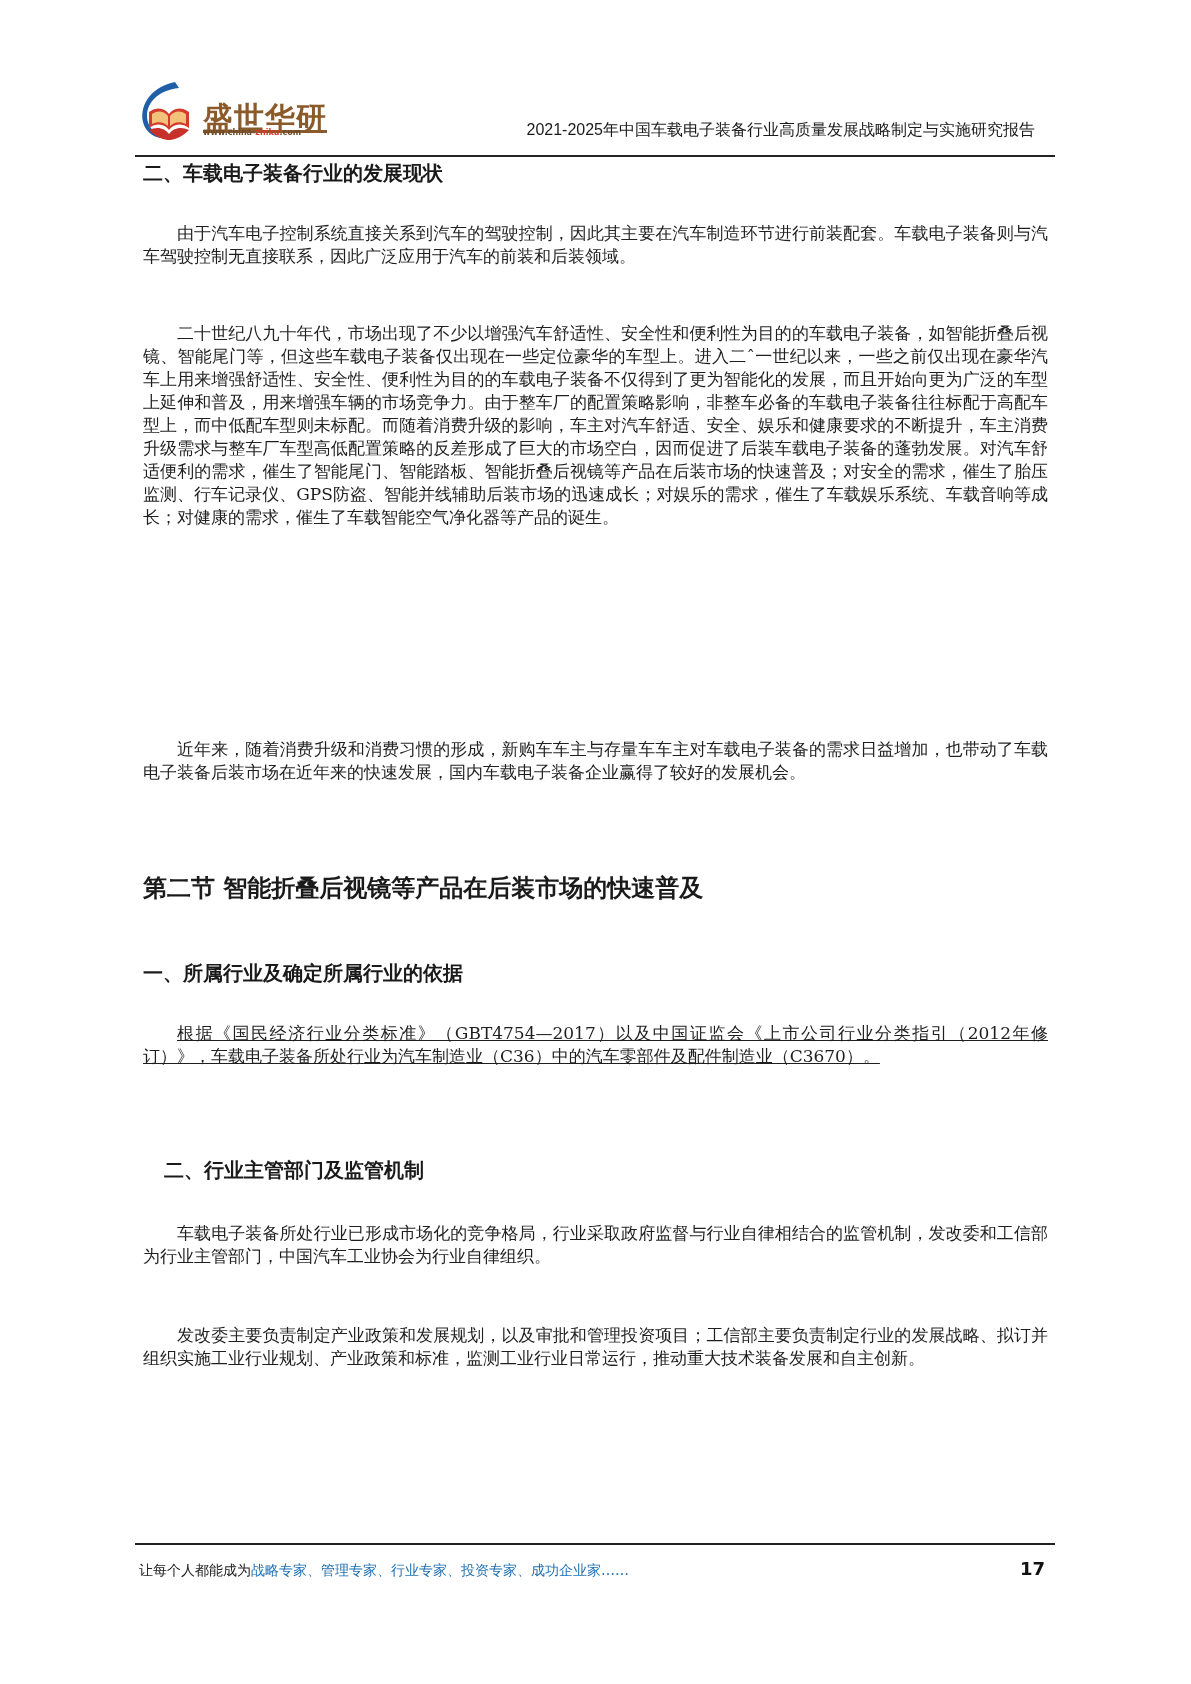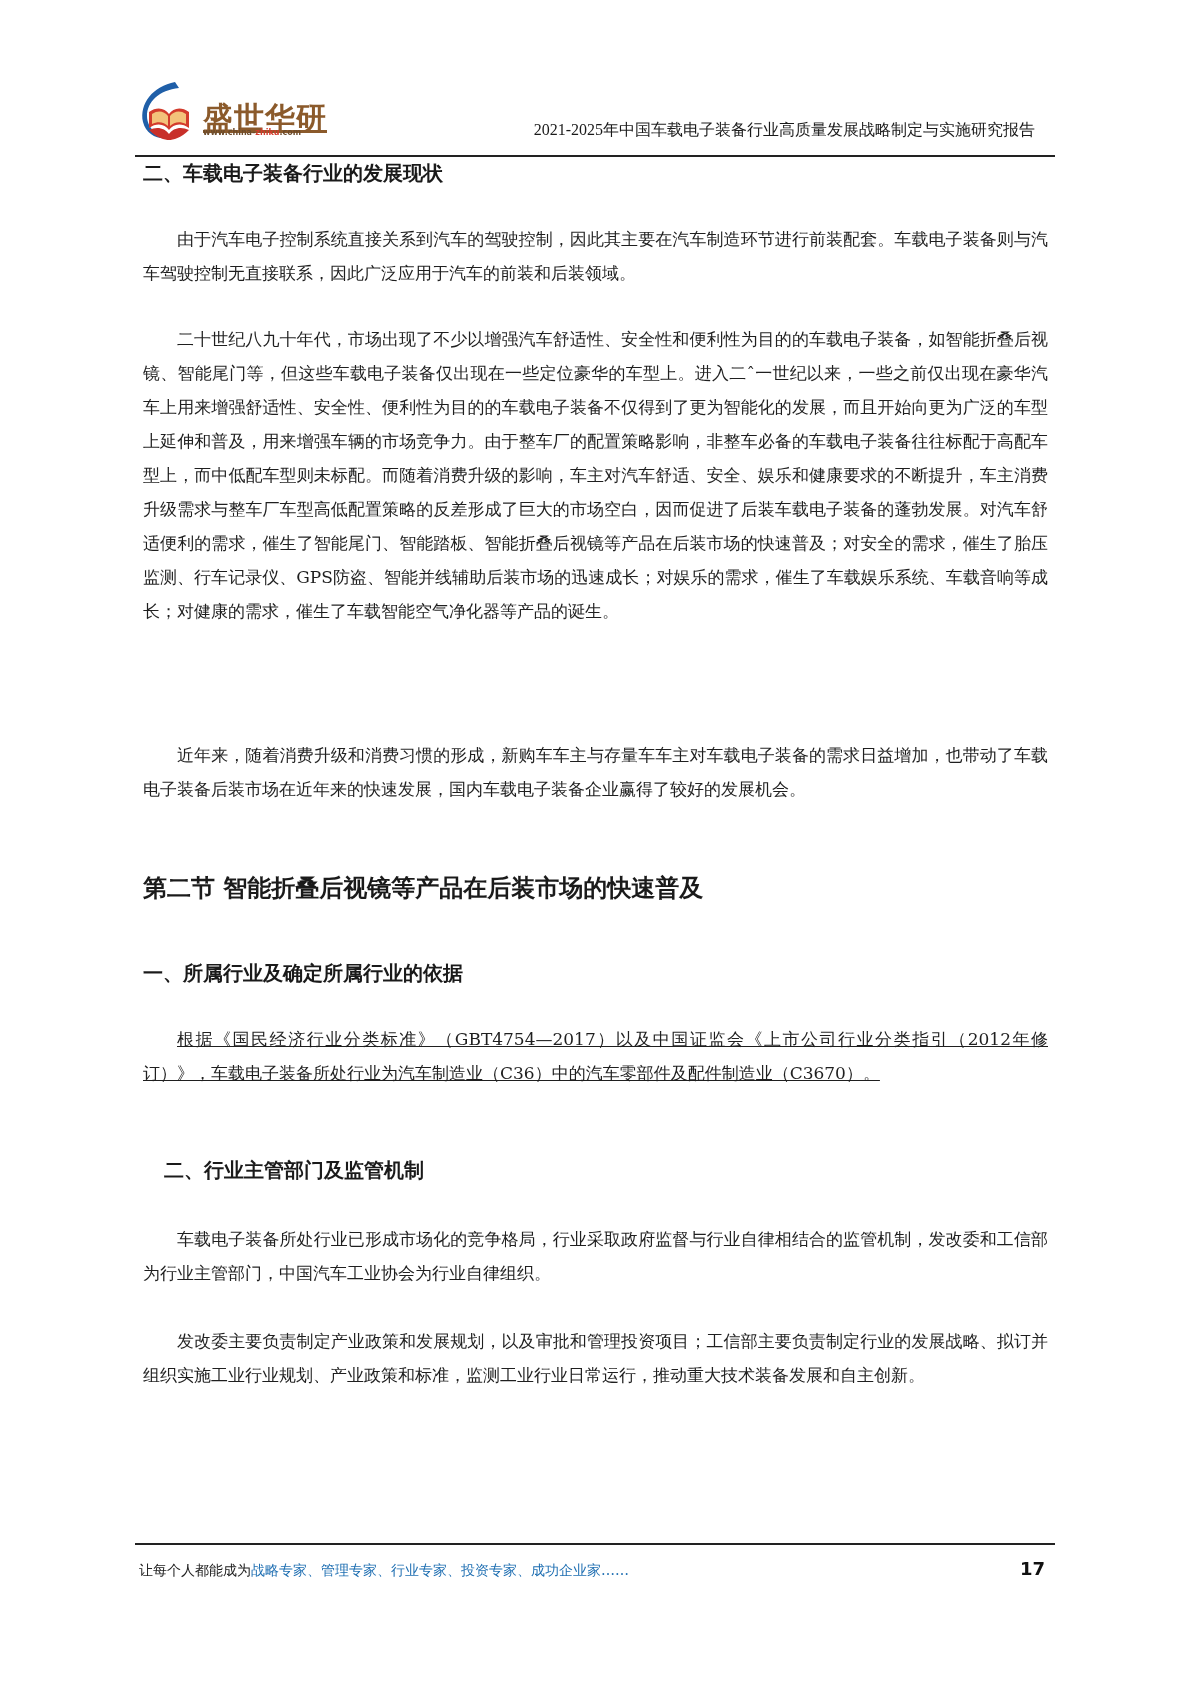--- a/index.html
+++ b/index.html
@@ -6,31 +6,31 @@
   body { width: 1191px; height: 1684px; position: relative; overflow: hidden;
          font-family: "DejaVu Serif", "Liberation Serif", serif; color: #1a1a1a; }
 
   .header { position: absolute; left: 135px; top: 78px; width: 920px; height: 80px; }
   .logo { position: absolute; left: 0; top: 0; width: 200px; height: 70px; }
   .logo-name { position: absolute; left: 68px; top: 20px; font-family: "DejaVu Sans", sans-serif;
                font-weight: bold; font-size: 30px; color: #8b5a2b; letter-spacing: 1px; text-decoration: underline; }
   .logo-url { position: absolute; left: 68px; top: 50px; font-family: "DejaVu Sans", sans-serif;
               font-size: 8px; font-weight: bold; color: #6b4b2b; }
   .logo-url .hl { color: #d33b2c; }
-  .report-title { position: absolute; right: 20px; top: 42px; font-family: Liberation Serif, serif;
+  .report-title { position: absolute; right: 20px; top: 42px; font-family: Liberation Sans, sans-serif;
                   font-size: 16px; color: #1a1a1a; }
   .header-rule { position: absolute; left: 135px; top: 155px; width: 920px; height: 2px; background: #222; }
 
   .content { position: absolute; left: 143px; top: 160px; width: 905px; }
   h2.sec { font-family: "DejaVu Sans", sans-serif; font-weight: bold; font-size: 20px;
            margin: 0; position: absolute; left: 0; }
   h1.chap { font-family: "DejaVu Sans", sans-serif; font-weight: bold; font-size: 24px;
             margin: 0; position: absolute; left: 0; }
   p.para { margin: 0; position: absolute; left: 0; width: 905px; font-size: 17px;
-           line-height: 34px; text-indent: 2em; text-align: justify; color: #1f1f1f; }
+           line-height: 23px; text-indent: 2em; text-align: justify; color: #1f1f1f; }
 
   .footer-rule { position: absolute; left: 135px; top: 1543px; width: 920px; height: 2px; background: #222; }
   .footer-slogan { position: absolute; left: 139px; top: 1562px; font-size: 14px; color: #222;
                    font-family: "DejaVu Serif", serif; }
   .footer-slogan .accent { color: #1f6fb2; }
   .page-num { position: absolute; right: 146px; top: 1558px; font-family: "DejaVu Sans", sans-serif;
               font-weight: bold; font-size: 18px; color: #111; }
 </style>
 </head>
 <body>

